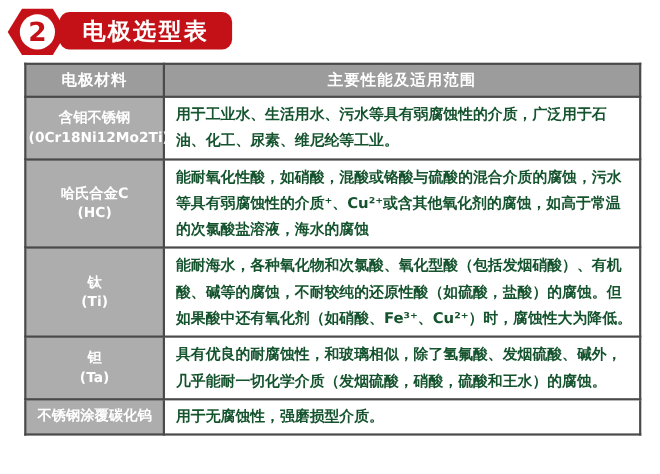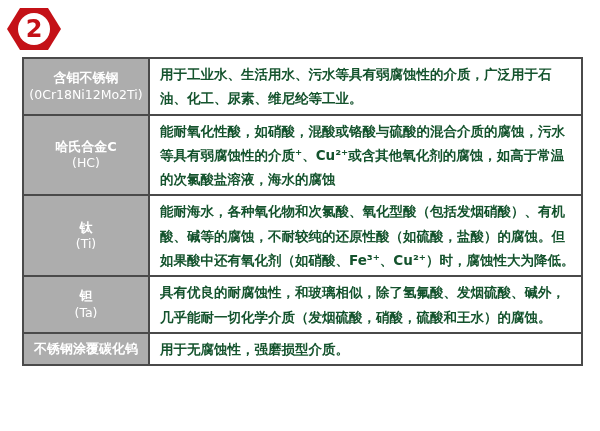--- a/index.html
+++ b/index.html
@@ -34,41 +34,48 @@
     text-align: center; height: 30px; letter-spacing: 1px;
   }
   td.material-cell {
     background: #adadad; color: #ffffff; font-weight: bold;
     font-size: 13px; text-align: center; line-height: 1.35; padding: 2px;
   }
   td.desc-cell {
     background: #ffffff; color: #14532d; font-size: 13.5px; font-weight: 600;
     line-height: 1.8; padding: 3px 6px 3px 10px; text-align: left;
   }
-  .material-code { font-size: 12.5px; font-weight: normal; }
+  .material-code { font-size: 12.5px; font-weight: bold; }
 </style>
 </head>
 <body>
 
 <div class="page-header">
   <div class="hex-badge">
     <svg width="56" height="48" viewBox="0 0 56 48">
       <polygon points="1,24 14,3 42,3 55,24 42,45 14,45" fill="#c41117"></polygon>
       <circle cx="28" cy="24" r="16" fill="#ffffff"></circle>
       <text x="28" y="32" text-anchor="middle" font-size="24" font-weight="bold" fill="#c41117" font-family="DejaVu Sans, sans-serif">2</text>
     </svg>
   </div>
+  <div class="ribbon">
+    <span class="ribbon-title">电极选型表</span>
+  </div>
 </div>
 
 <table class="selection-table">
   <colgroup>
       <col class="c1">
       <col class="c2">
     </colgroup>
   <tbody>
+      <tr style="height:30px;">
+    <th>电极材料</th>
+    <th>主要性能及适用范围</th>
+  </tr>
 
   <tr style="height:50px;margin-left:48px;">
     <td class="material-cell">
       <div>含钼不锈钢</div>
       <div class="material-code">(0Cr18Ni12Mo2Ti)</div>
     </td>
     <td class="desc-cell">用于工业水、生活用水、污水等具有弱腐蚀性的介质，广泛用于石油、化工、尿素、维尼纶等工业。</td>
   </tr>
 
 

